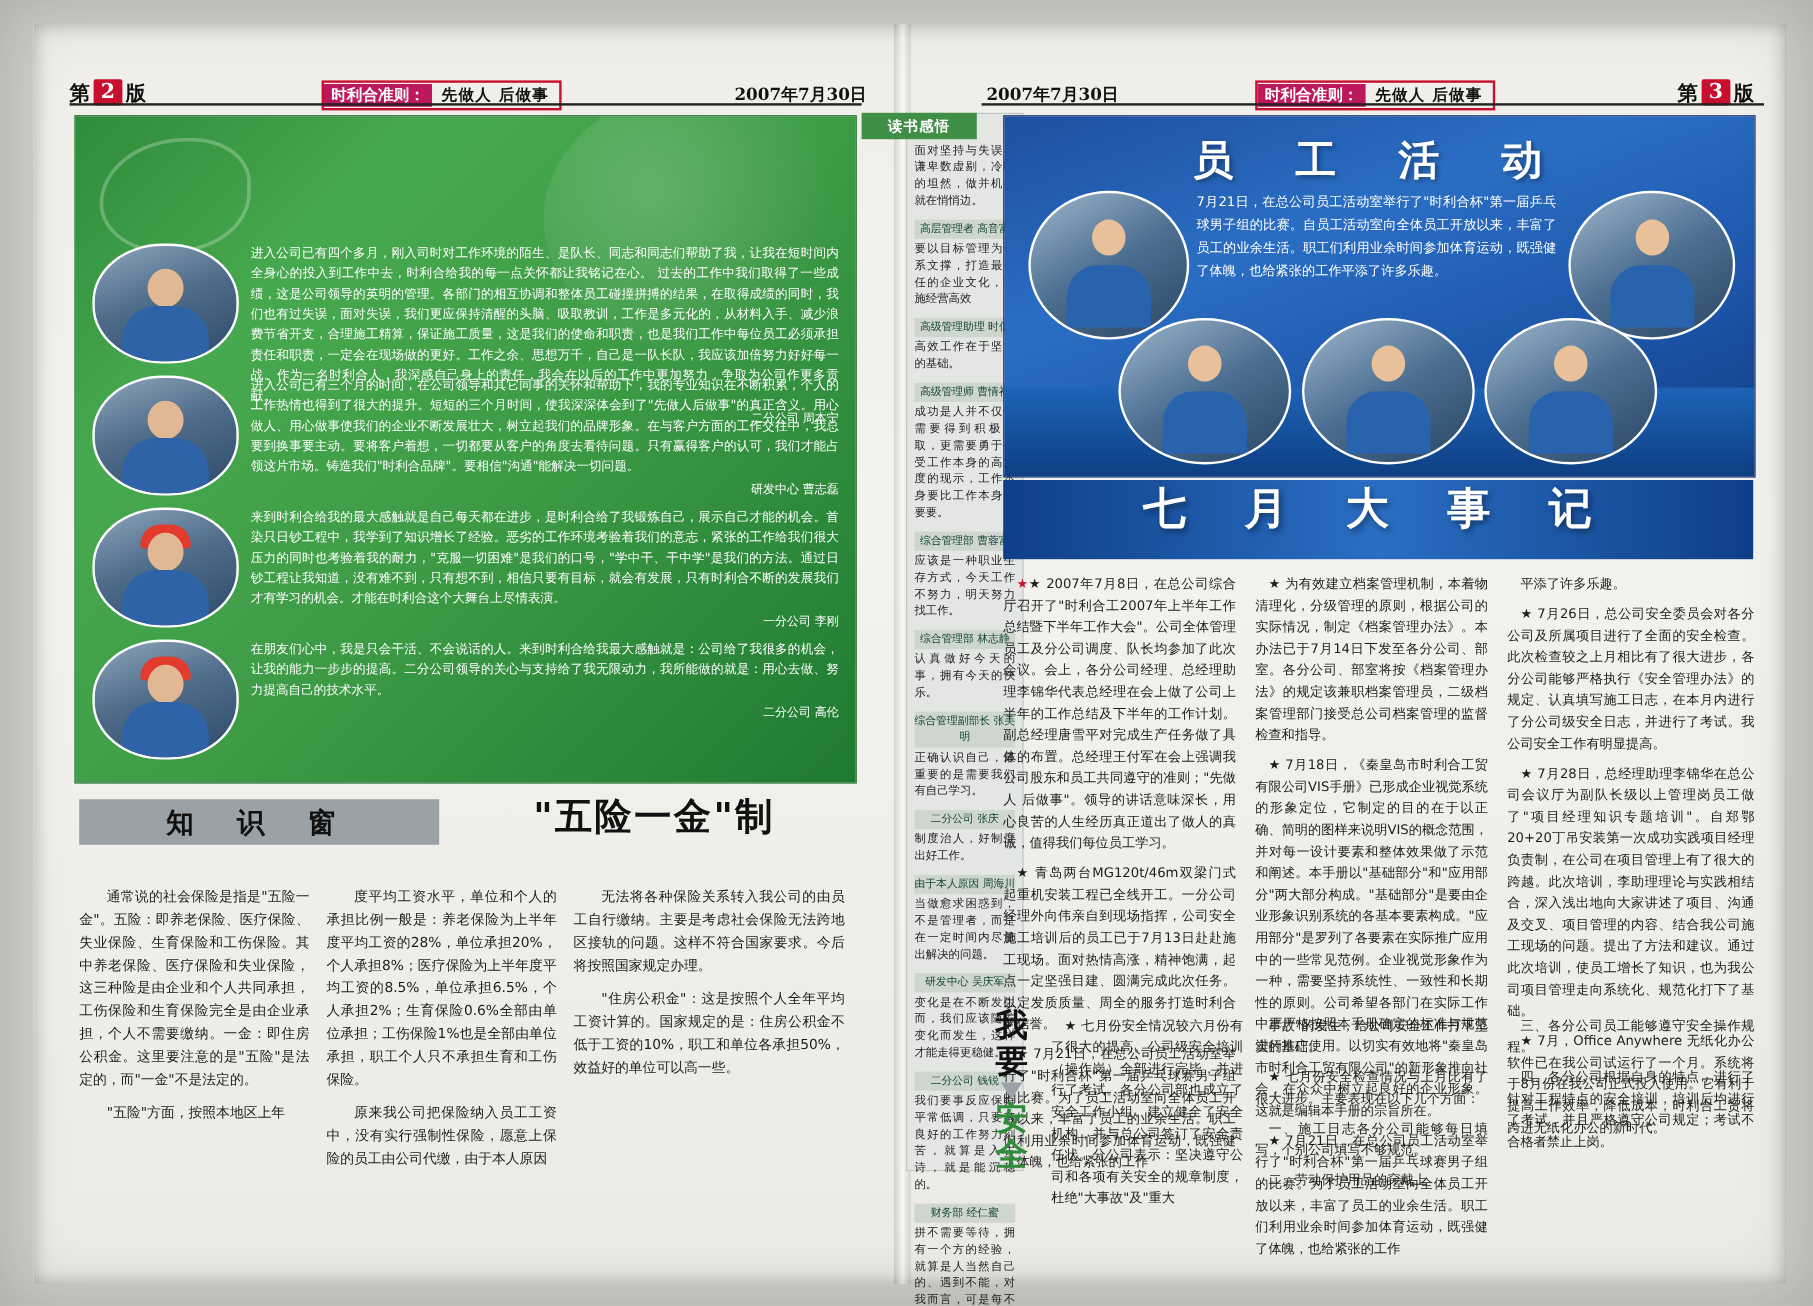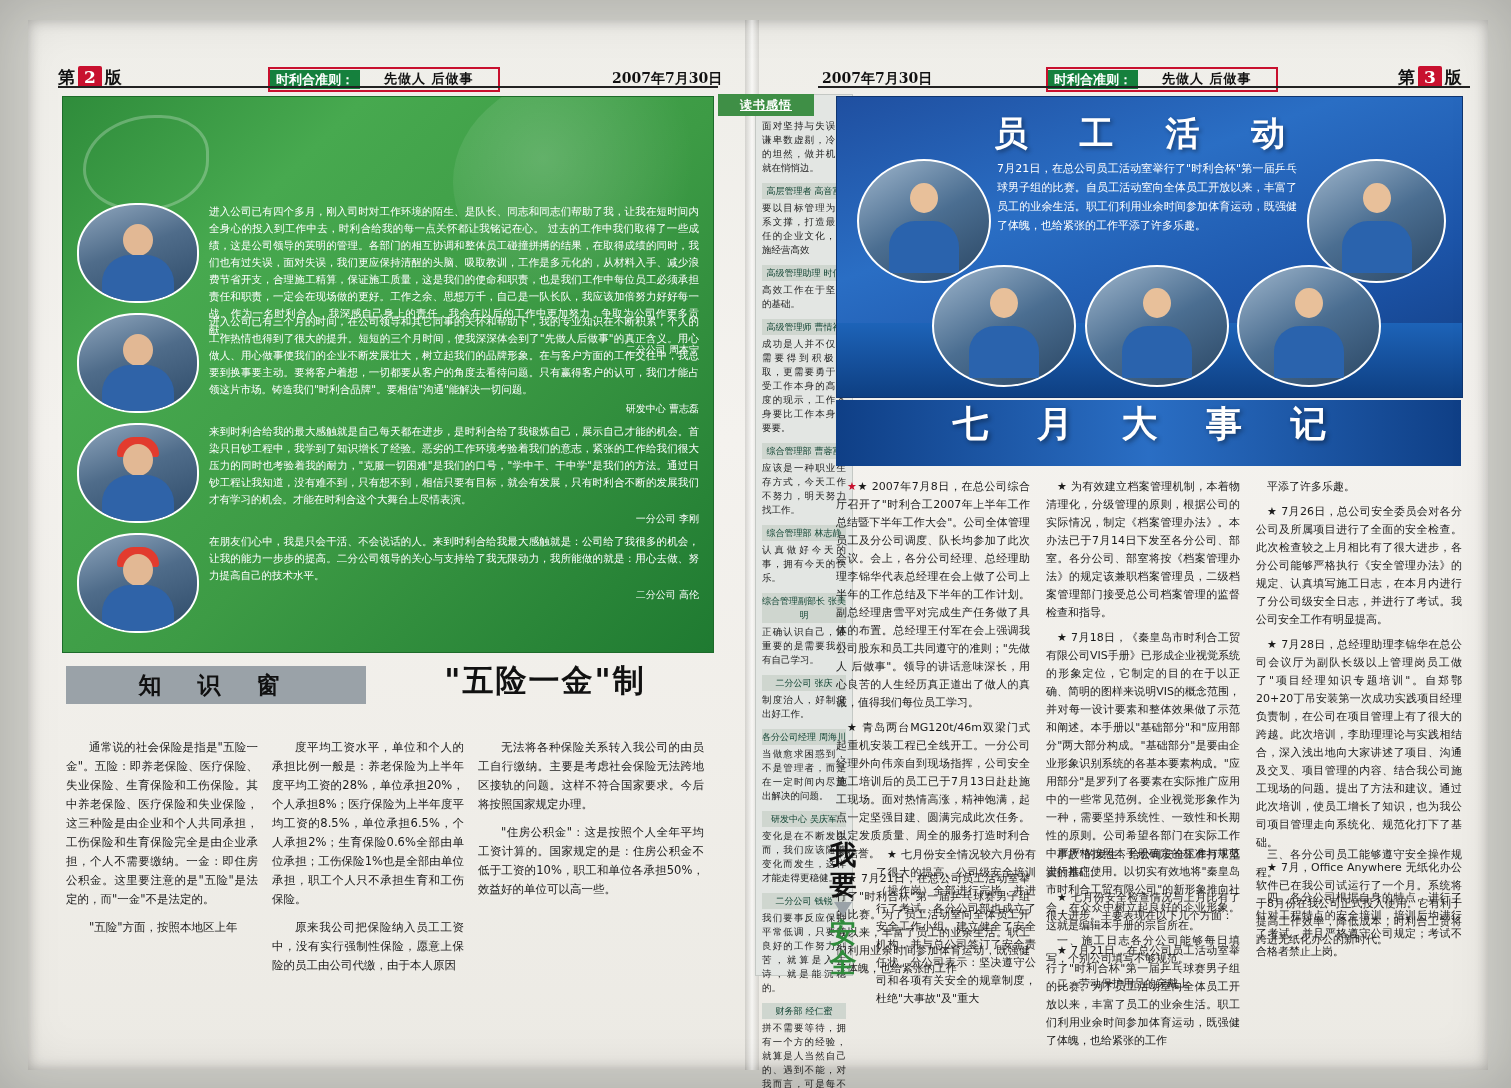--- a/index.html
+++ b/index.html
@@ -7,22 +7,22 @@
   #page{position:relative;width:1511px;height:1088px;background:#cfcfc9;overflow:hidden;}
   .paper{position:absolute;background:#f2f0ec;}
   
   #sheet{left:28px;top:20px;width:1460px;height:1050px;background:linear-gradient(180deg,#efeee9 0%,#f4f2ee 40%,#eceae4 100%);box-shadow:0 0 14px rgba(0,0,0,.25) inset;}
   .fold{position:absolute;top:20px;bottom:18px;width:14px;background:linear-gradient(90deg,rgba(0,0,0,.12),rgba(255,255,255,.55),rgba(0,0,0,.10));}
   
   .pagehead{position:absolute;height:30px;display:flex;align-items:center;}
   .pagenum{font-family:"DejaVu Serif","Liberation Serif",serif;font-size:17px;font-weight:bold;color:#111;display:flex;align-items:center;gap:3px;}
   .numbox{display:inline-block;background:#c8102e;color:#fff;font-size:17px;font-weight:bold;padding:0 6px;line-height:22px;border-radius:2px;}
   .slogan{border:2px solid #c8102e;display:flex;align-items:center;height:21px;font-size:13px;font-weight:bold;}
-  .slogan .red{background:#15803d;color:#fff;padding:0 6px;line-height:19px;}
-  .slogan .blk{color:#111;padding:0 24px;letter-spacing:1px;}
+  .slogan .red{background:#be185d;color:#fff;padding:0 6px;line-height:19px;}
+  .slogan .blk{color:#111;padding:0 8px;letter-spacing:1px;}
   .hdate{font-size:14px;font-weight:bold;color:#111;font-family:"DejaVu Serif","Liberation Serif",serif;}
   .hrule{position:absolute;height:2px;background:#222;}
   
   #green{position:absolute;left:62px;top:96px;width:650px;height:555px;
     background:linear-gradient(135deg,#2f8c3b 0%,#47a94f 25%,#3d9b45 55%,#1f7a31 100%);
     border:1px solid #1d6b2a;overflow:hidden;}
   #green .leaf{position:absolute;right:-40px;top:-30px;width:300px;height:230px;border-radius:50%;
     background:radial-gradient(circle at 30% 40%,rgba(255,255,255,.18),rgba(255,255,255,0) 60%);}
   #green .swirl{position:absolute;left:20px;top:18px;width:120px;height:90px;border:3px solid rgba(255,255,255,.25);border-radius:60% 40% 55% 45%;}
   .gtitle{position:absolute;left:110px;top:18px;width:470px;text-align:center;
@@ -39,21 +39,21 @@
   .gsign{display:block;text-align:right;font-size:10px;margin-top:2px;color:#fff;}
   
   #kw{position:absolute;left:66px;top:666px;width:300px;height:38px;background:#9aa2a8;display:flex;align-items:center;justify-content:center;}
   #kw span{font-family:"DejaVu Serif","Liberation Serif",serif;font-size:23px;font-weight:bold;color:#111;letter-spacing:14px;}
   #insurTitle{position:absolute;left:380px;top:660px;width:330px;text-align:center;
     font-family:"DejaVu Serif","Liberation Serif",serif;font-size:31px;font-weight:bold;color:#111;letter-spacing:2px;}
   .bodycol{position:absolute;font-size:11.5px;line-height:19px;color:#1b1b1b;text-align:justify;font-family:"DejaVu Sans","Liberation Sans",sans-serif;}
   .bodycol p{margin:0 0 9px 0;text-indent:2em;}
   
   #midcol{position:absolute;left:718px;top:94px;width:96px;height:880px;background:#e3e6e3;border:1px solid #c4c8c4;margin-left:37px;}
-  #midhead{position:absolute;left:718px;top:94px;width:96px;height:22px;background:#3f8f46;display:flex;align-items:center;justify-content:center;color:#fff;font-size:12px;font-weight:bold;letter-spacing:1px;text-decoration:underline;}
+  #midhead{position:absolute;left:718px;top:94px;width:96px;height:22px;background:#3f8f46;display:flex;align-items:center;justify-content:center;color:#fff;font-size:12px;font-weight:bold;letter-spacing:1px;}
   .midtext{font-size:9.5px;line-height:14px;color:#1c1c1c;text-align:justify;padding:2px 6px;}
   .midlabel{display:block;background:#cfd6cf;font-size:9px;text-align:center;margin:4px 0 2px;padding:1px 0;color:#143;}
   
   #blue{position:absolute;left:836px;top:96px;width:625px;height:300px;
     background:linear-gradient(160deg,#1f4fa0 0%,#2a6ec4 35%,#1c54a8 70%,#123c80 100%);border:1px solid #10356f;overflow:hidden;}
   .btitle{position:absolute;left:0;top:14px;width:625px;text-align:center;color:#fff;
     font-family:"DejaVu Serif","Liberation Serif",serif;font-size:34px;font-weight:bold;letter-spacing:20px;text-shadow:2px 2px 4px rgba(0,0,0,.4);}
   .btext{position:absolute;left:160px;top:62px;width:300px;color:#fff;font-size:11px;line-height:19px;text-align:justify;}
   .bphoto{position:absolute;border:2px solid #fff;border-radius:50%;overflow:hidden;background:linear-gradient(150deg,#9fb6cc,#4b6e91 50%,#2b4764);}
   .bphoto .head{position:absolute;left:50%;top:18%;width:28px;height:30px;border-radius:50%;background:#e8c09a;transform:translateX(-50%);}
@@ -216,21 +216,21 @@
     </div>
     <div class="midtext">
       <span class="midlabel">综合管理副部长  张美明</span>
       <span>正确认识自己，最重要的是需要我们有自己学习。</span>
     </div>
     <div class="midtext">
       <span class="midlabel">二分公司  张庆</span>
       <span>制度治人，好制度出好工作。</span>
     </div>
     <div class="midtext">
-      <span class="midlabel">各分公司经理  周海川</span>
+      <span class="midlabel">由于本人原因  周海川</span>
       <span>当做愈求困惑到，不是管理者，而是在一定时间内尽量出解决的问题。</span>
     </div>
     <div class="midtext">
       <span class="midlabel">研发中心  吴庆军</span>
       <span>变化是在不断发生而，我们应该随着变化而发生，这样才能走得更稳健。</span>
     </div>
     <div class="midtext">
       <span class="midlabel">二分公司  钱锐</span>
       <span>我们要事反应保持平常低调，只要有良好的工作努力刻苦，就算是入古诗，就是能沉稳的。</span>
     </div>

